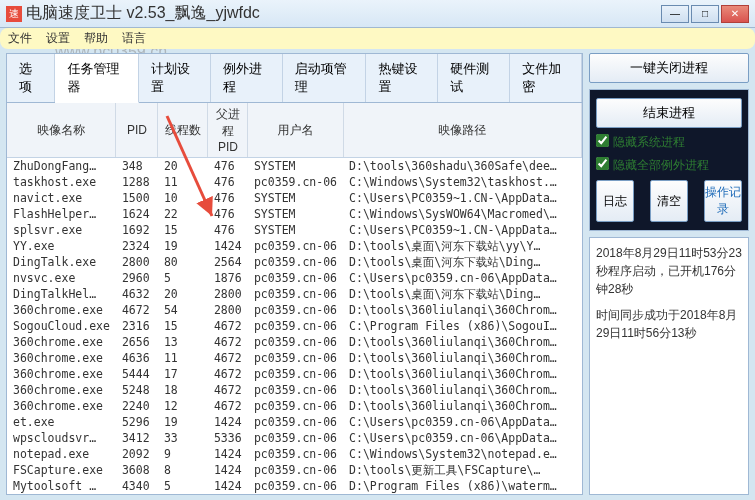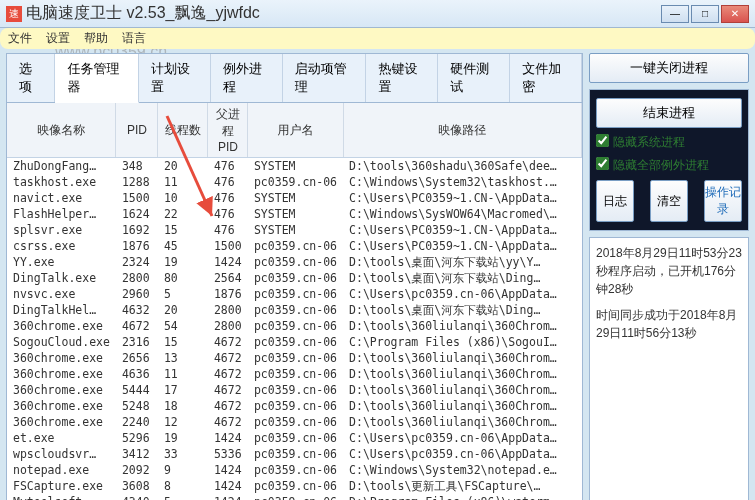--- a/index.html
+++ b/index.html
@@ -144,28 +144,20 @@
             </tr>
             <tr>
               <td>splsvr.exe</td>
               <td>1692</td>
               <td>15</td>
               <td>476</td>
               <td>SYSTEM</td>
               <td>C:\Users\PC0359~1.CN-\AppData…</td>
             </tr>
             <tr>
-              <td>csrss.exe</td>
-              <td>1876</td>
-              <td>45</td>
-              <td>1500</td>
-              <td>pc0359.cn-06</td>
-              <td>C:\Users\PC0359~1.CN-\AppData…</td>
-            </tr>
-            <tr>
               <td>YY.exe</td>
               <td>2324</td>
               <td>19</td>
               <td>1424</td>
               <td>pc0359.cn-06</td>
               <td>D:\tools\桌面\河东下载站\yy\Y…</td>
             </tr>
             <tr>
               <td>DingTalk.exe</td>
               <td>2800</td>

